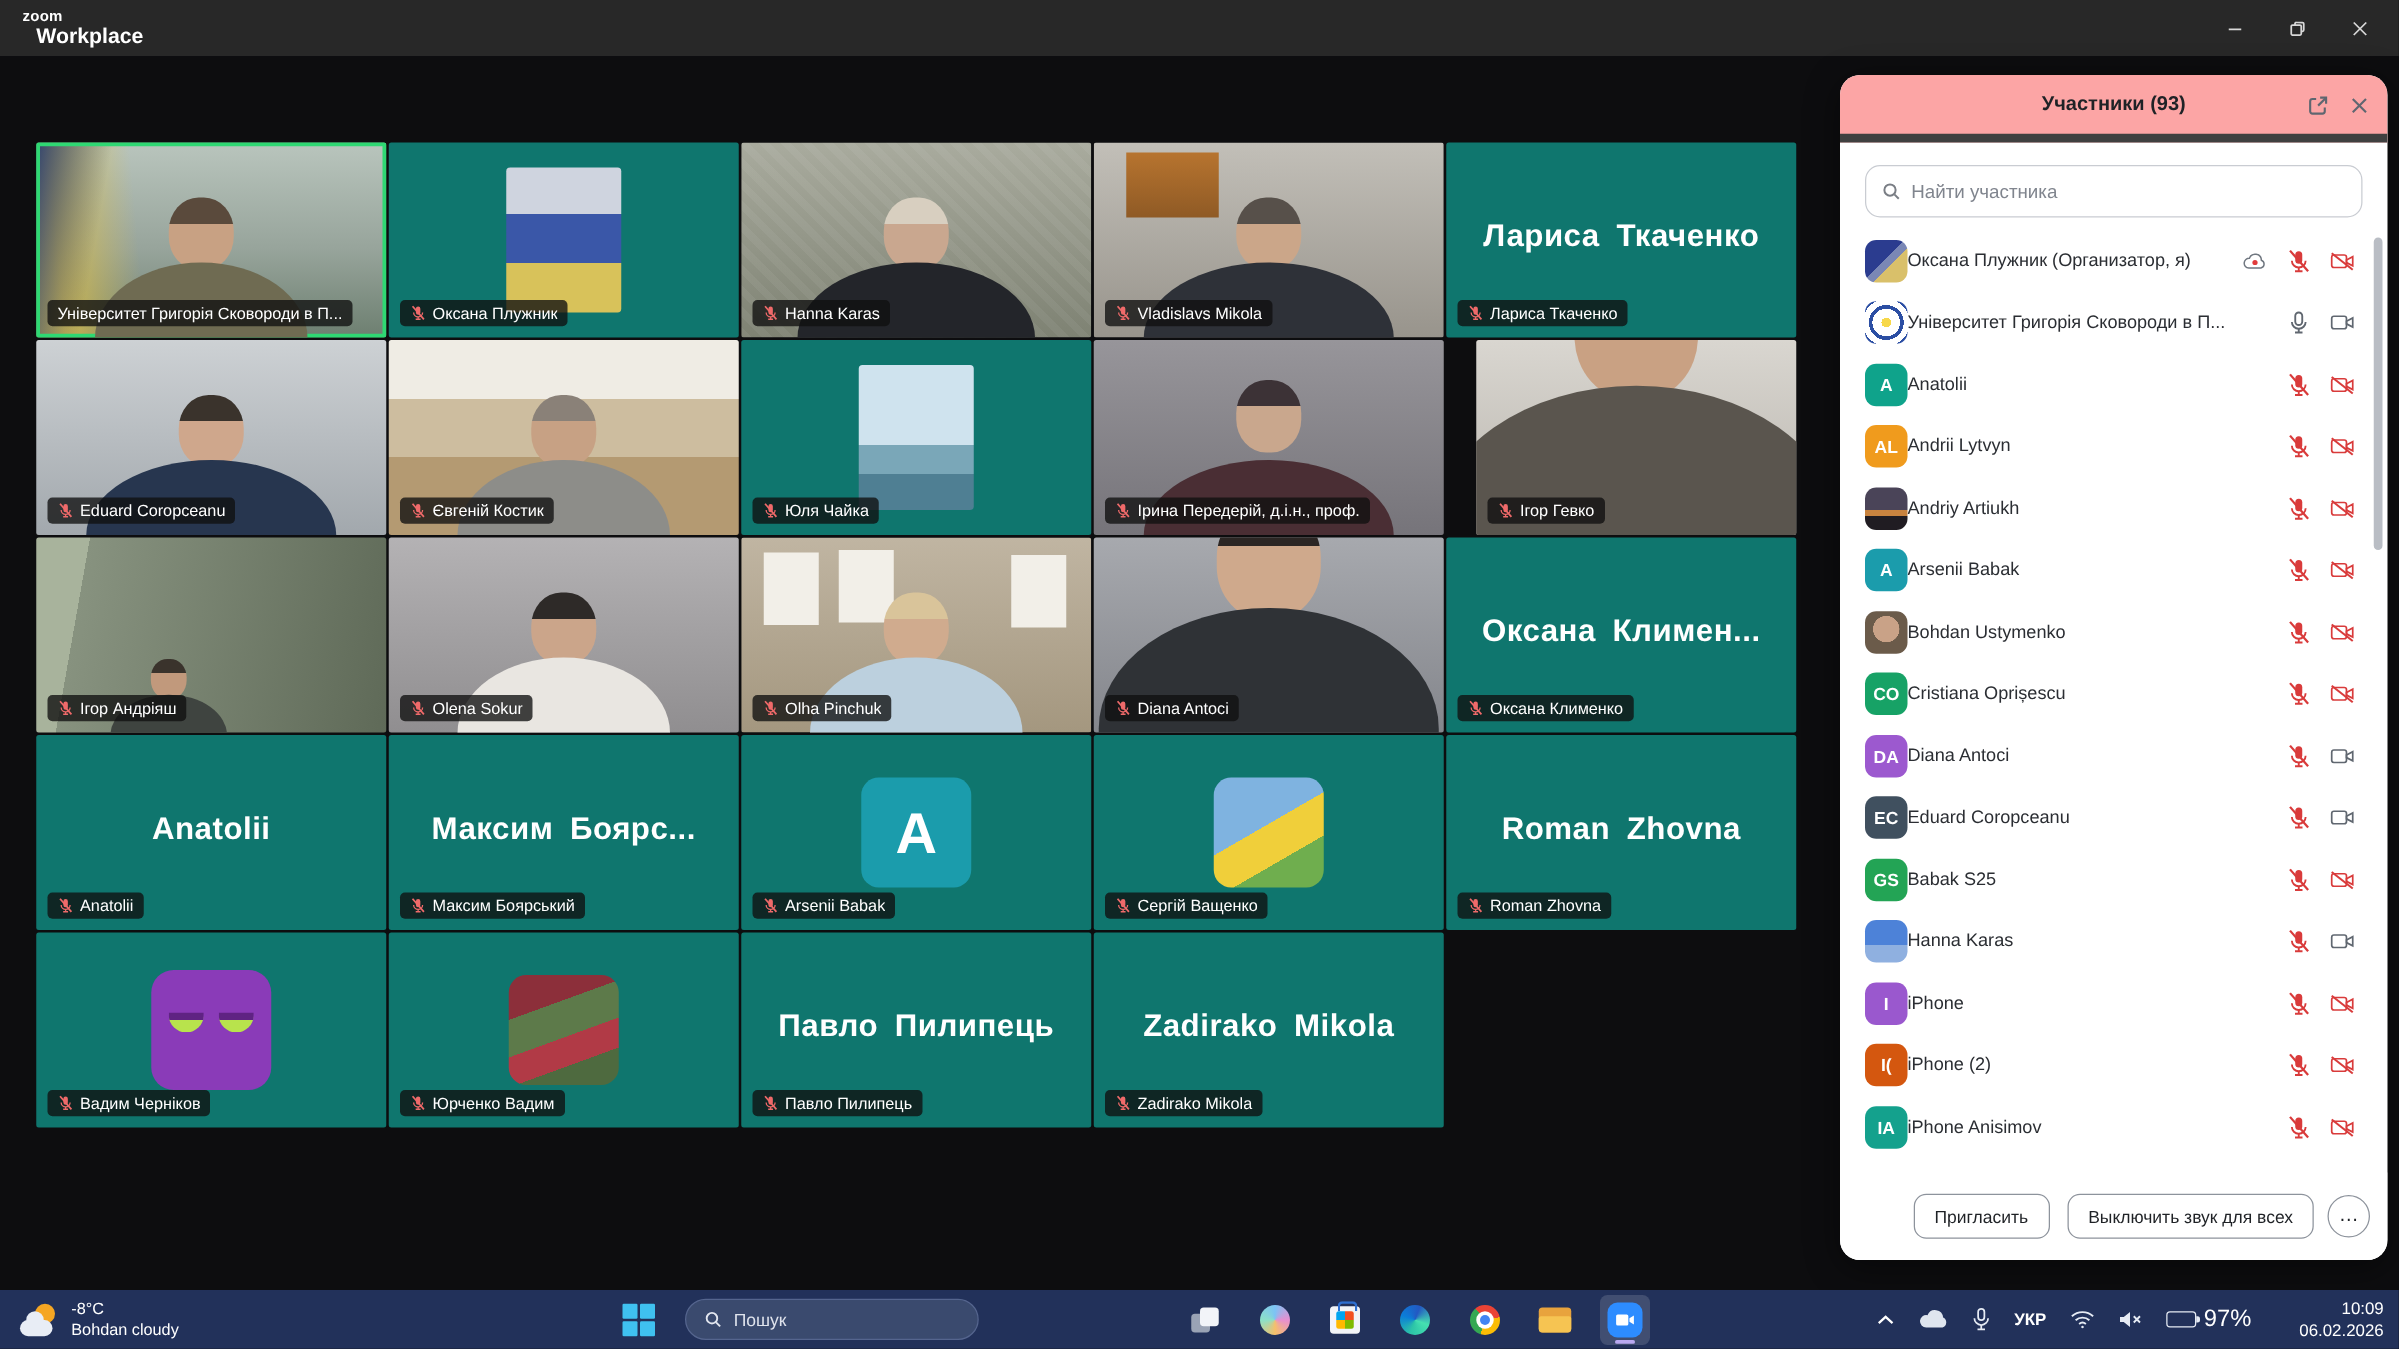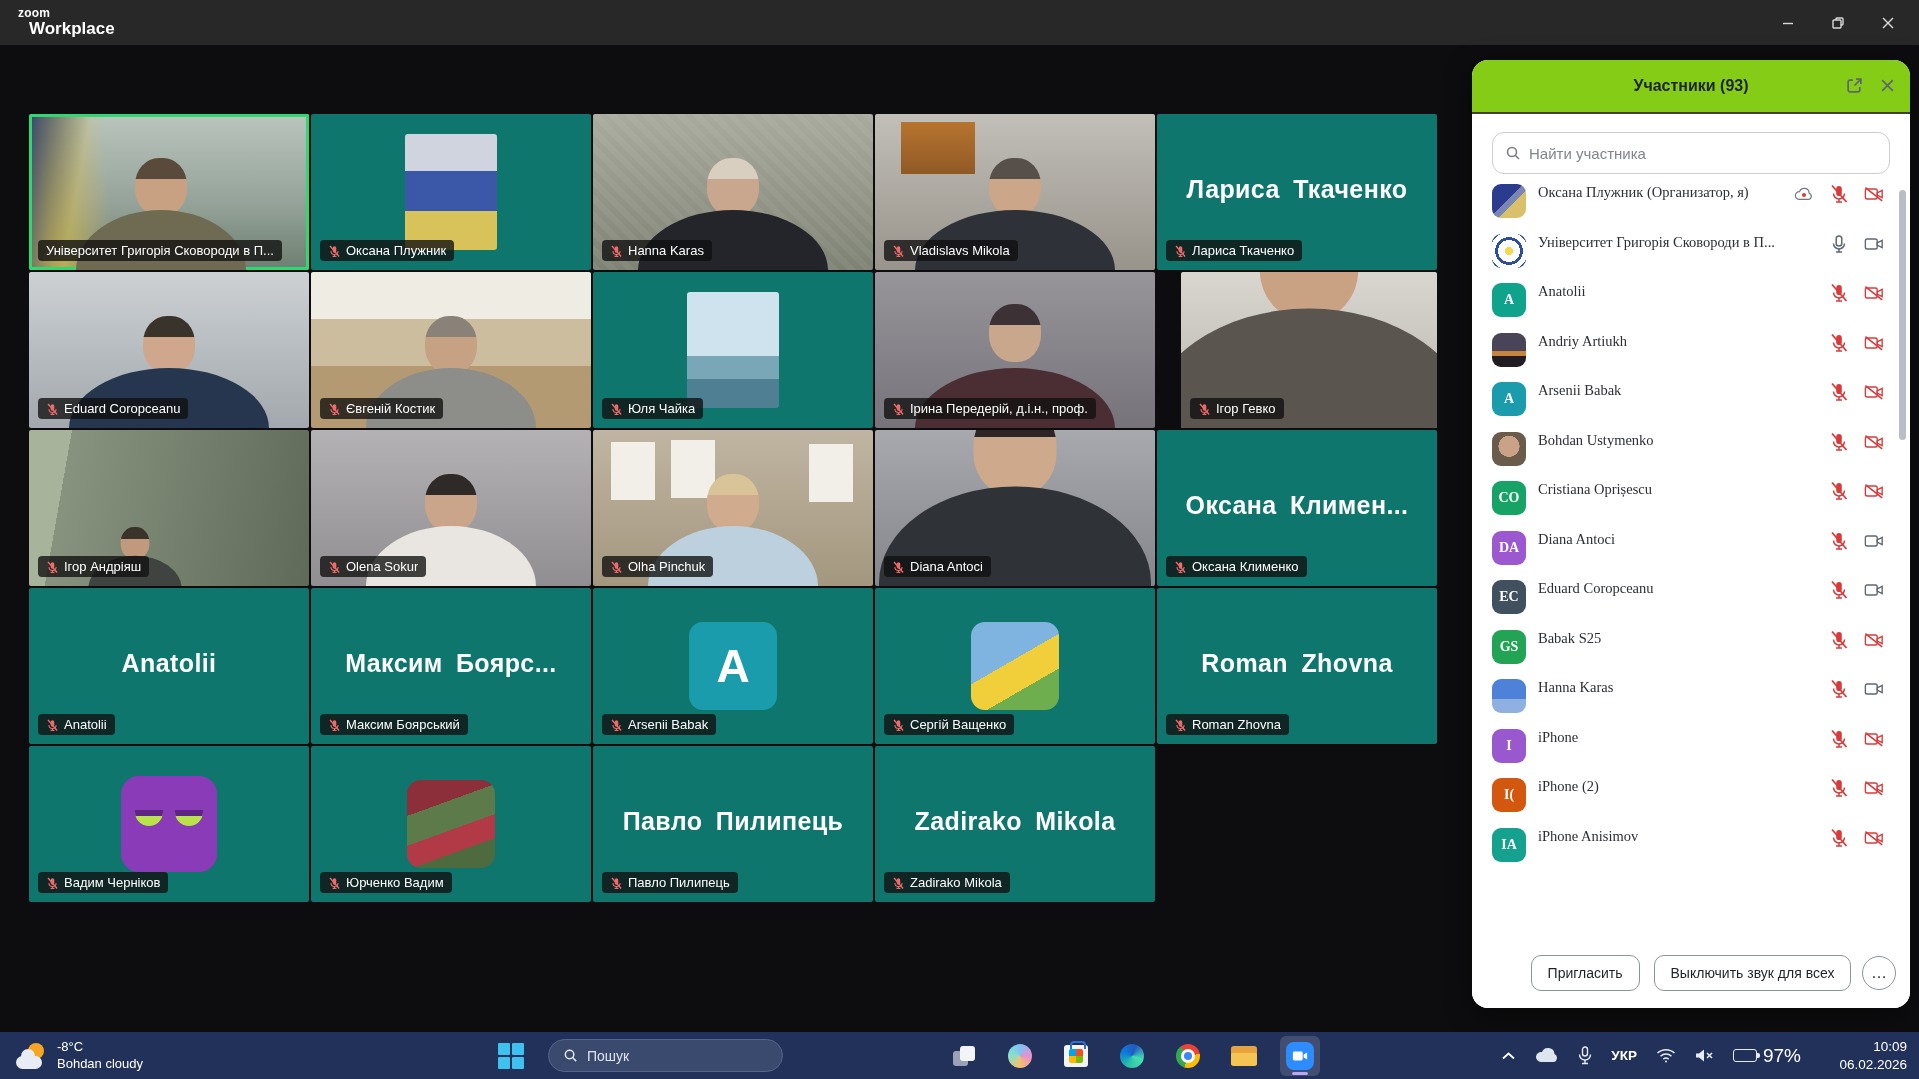--- a/index.html
+++ b/index.html
@@ -84,33 +84,33 @@
   .scene-sunflower .pic-avatar{background:linear-gradient(150deg,#7fb3e0 0 45%,#f0cf3a 45% 70%,#6fae4e 70%);}
   .scene-roses .pic-avatar{background:linear-gradient(160deg,#8c2f3a 0 30%,#5d7a4a 30% 55%,#b13a46 55% 75%,#4e6a3f 75%);}
   .monster-avatar{width:96px;height:96px;border-radius:18px;background:#8a3bb8;position:relative;}
   .monster-avatar .eye{position:absolute;top:34px;width:28px;height:16px;background:#b8e34c;
     border-radius:0 0 16px 16px;border-top:6px solid #5f2383;}
   .monster-avatar .eye.l{left:14px;} .monster-avatar .eye.r{right:14px;}
 
   
   .panel{position:absolute;left:1472px;top:60px;width:438px;height:948px;background:#fff;
     border-radius:16px;box-shadow:0 6px 28px rgba(0,0,0,.45);overflow:hidden;}
-  .panel-header{height:54px;background:#84cc16;border-bottom:2px solid #404040;
+  .panel-header{height:54px;background:#fca5a5;border-bottom:7px solid #404040;
     display:flex;align-items:center;justify-content:center;position:relative;}
   .panel-title{font-size:16px;font-weight:700;color:#1f2226;}
   .panel-header-icons{position:absolute;right:14px;top:0;height:54px;display:flex;align-items:center;gap:16px;}
   .ph-icon svg{width:17px;height:17px;stroke:#5f6670;stroke-width:1.6;fill:none;}
   .search-wrap{margin:18px 20px 10px;height:42px;border:1.5px solid #c9ccd2;border-radius:12px;
     display:flex;align-items:center;padding:0 12px;gap:8px;}
   .search-wrap svg{width:16px;height:16px;stroke:#7a7e85;stroke-width:1.6;fill:none;flex:0 0 auto;}
   .search-input{border:none;outline:none;font-size:15px;color:#333;width:100%;background:transparent;
     font-family:"Liberation Sans","DejaVu Sans",sans-serif;}
   .search-input::placeholder{color:#80858e;}
   .plist{position:absolute;top:124px;bottom:78px;left:0;right:0;overflow:hidden;}
-  .prow{height:49.5px;display:flex;align-items:flex-start;padding:0 26px 0 20px;gap:12px;font-family:Liberation Serif, serif;}
+  .prow{height:49.5px;display:flex;align-items:center;padding:0 26px 0 20px;}
   .pavatar{width:34px;height:34px;border-radius:9px;flex:0 0 auto;color:#fff;
     display:flex;align-items:center;justify-content:center;font-size:14px;font-weight:700;}
   .av-photo-flag{background:linear-gradient(135deg,#2b3c8f 0 46%,#7a87b5 46% 60%,#d9c06a 60%);}
   .av-photo-emblem{background:radial-gradient(circle,#f7d84a 0 16%,#ffffff 16% 46%,#2b4ea3 46% 58%,#ffffff 58% 78%,#2b4ea3 78%);}
   .av-photo-dusk{background:linear-gradient(#4a4458 0 52%,#c8833f 52% 68%,#201c22 68%);}
   .av-photo-man{background:radial-gradient(circle at 50% 42%,#c9a287 0 40%,#6b5b4a 41%);}
   .av-photo-sky{background:linear-gradient(#4d82d8 0 58%,#8fb0e0 58%);}
   .pname{font-size:14.5px;color:#2b2e33;white-space:nowrap;overflow:hidden;text-overflow:ellipsis;flex:1 1 auto;}
   .picons{display:flex;align-items:center;gap:15px;flex:0 0 auto;}
   .picons svg{width:20px;height:20px;display:block;}
@@ -798,20 +798,43 @@
       <span class="p-cam-off ic-red">
         <svg viewBox="0 0 22 16" fill="none" stroke="currentColor" stroke-width="1.5">
           <rect x="1.5" y="2.5" width="13" height="11" rx="2"></rect>
               <path d="M14.5 6.8 20 4v8l-5.5-2.8z"></path>
           <line x1="1.5" y1="1" x2="20" y2="15.5" stroke-width="1.8"></line>
         </svg>
       </span>
     </div>
   </div>
       <div class="prow">
+    <div class="pavatar" style="background: rgb(240, 155, 29);">AL</div>
+    <div class="pname">Andrii Lytvyn</div>
+    <div class="picons">
+
+      <span class="p-mic-off ic-red">
+        <svg viewBox="0 0 20 20" fill="none" stroke="currentColor" stroke-width="1.5">
+          <rect x="7.2" y="2" width="5.6" height="10" rx="2.8" fill="currentColor" stroke="none"></rect>
+          <path d="M4.5 9.5a5.5 5.5 0 0 0 11 0"></path>
+              <path d="M10 15v3M7 18h6"></path>
+          <path d="M3 1.5l14.5 16.5" stroke-width="1.8"></path>
+        </svg>
+      </span>
+
+      <span class="p-cam-off ic-red">
+        <svg viewBox="0 0 22 16" fill="none" stroke="currentColor" stroke-width="1.5">
+          <rect x="1.5" y="2.5" width="13" height="11" rx="2"></rect>
+              <path d="M14.5 6.8 20 4v8l-5.5-2.8z"></path>
+          <line x1="1.5" y1="1" x2="20" y2="15.5" stroke-width="1.8"></line>
+        </svg>
+      </span>
+    </div>
+  </div>
+      <div class="prow">
     <div class="pavatar av-photo-dusk"></div>
     <div class="pname">Andriy Artiukh</div>
     <div class="picons">
 
       <span class="p-mic-off ic-red">
         <svg viewBox="0 0 20 20" fill="none" stroke="currentColor" stroke-width="1.5">
           <rect x="7.2" y="2" width="5.6" height="10" rx="2.8" fill="currentColor" stroke="none"></rect>
           <path d="M4.5 9.5a5.5 5.5 0 0 0 11 0"></path>
               <path d="M10 15v3M7 18h6"></path>
           <path d="M3 1.5l14.5 16.5" stroke-width="1.8"></path>

